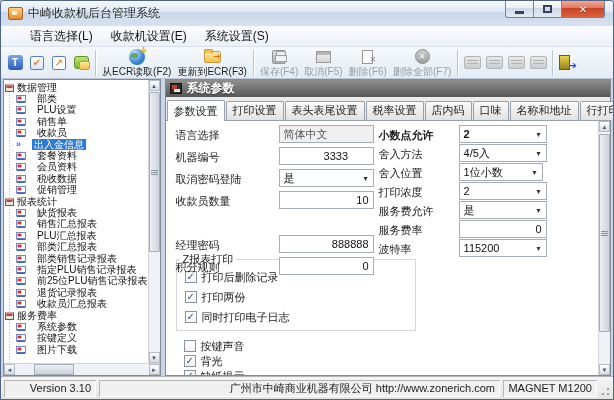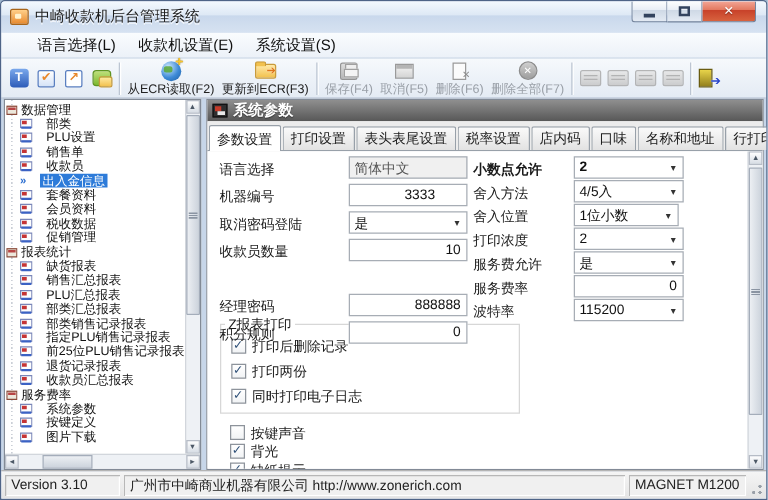--- a/index.html
+++ b/index.html
@@ -95,21 +95,21 @@
   .ffield.number{justify-content:flex-end;}
   .ffield.select{padding-right:15px;}
   .ffield .dd{position:absolute;right:1px;top:1px;bottom:1px;width:12px;display:flex;align-items:center;justify-content:center;font-size:8px;color:#333;}
   .zbox{position:absolute;left:10px;top:138px;width:240px;height:72px;border:1px solid #d7d7d7;}
   .zlegend{position:absolute;left:3px;top:-8px;background:#fff;padding:0 3px;font-size:11px;color:#1a1a1a;}
   .cbrow{position:absolute;display:flex;align-items:center;gap:5px;font-size:11px;height:14px;color:#1a1a1a;white-space:nowrap;}
   .cbox{width:12px;height:12px;flex:0 0 12px;border:1px solid #8d939b;background:linear-gradient(#fff,#f1f3f5);display:flex;align-items:center;justify-content:center;font-size:10px;line-height:10px;font-weight:bold;color:#2d4f77;}
   .mscroll{position:absolute;top:0;right:0;bottom:0;width:12px;background:#eef1f5;border-left:1px solid #d2d6dc;}
   
   .statusbar{flex:0 0 23px;background:linear-gradient(#f5f5f5,#e4e4e4);border-top:1px solid #b4b4b4;display:flex;align-items:center;gap:3px;padding:0 3px;font-size:11px;color:#222;}
-  .scell{height:17px;display:flex;align-items:center;justify-content:flex-start;padding:0 5px;
+  .scell{height:17px;display:flex;align-items:center;justify-content:flex-end;padding:0 5px;
      box-shadow:inset 1px 1px 0 #b7b7b7, inset -1px -1px 0 #ffffff;background:#f0f0f0;}
   .scell.version{flex:0 0 92px;}
   .scell.usb{flex:0 0 88px;}
   .scell.company{flex:1;min-width:0;white-space:nowrap;overflow:hidden;}
   .scell.model{flex:0 0 94px;}
   .usblink{color:#1b1bd0;text-decoration:underline;}
   .rgrip{width:10px;height:17px;background:
      radial-gradient(circle at 8px 14px,#9aa0a8 1.2px,transparent 1.4px),
      radial-gradient(circle at 8px 9px,#9aa0a8 1.2px,transparent 1.4px),
      radial-gradient(circle at 3px 14px,#9aa0a8 1.2px,transparent 1.4px);}

